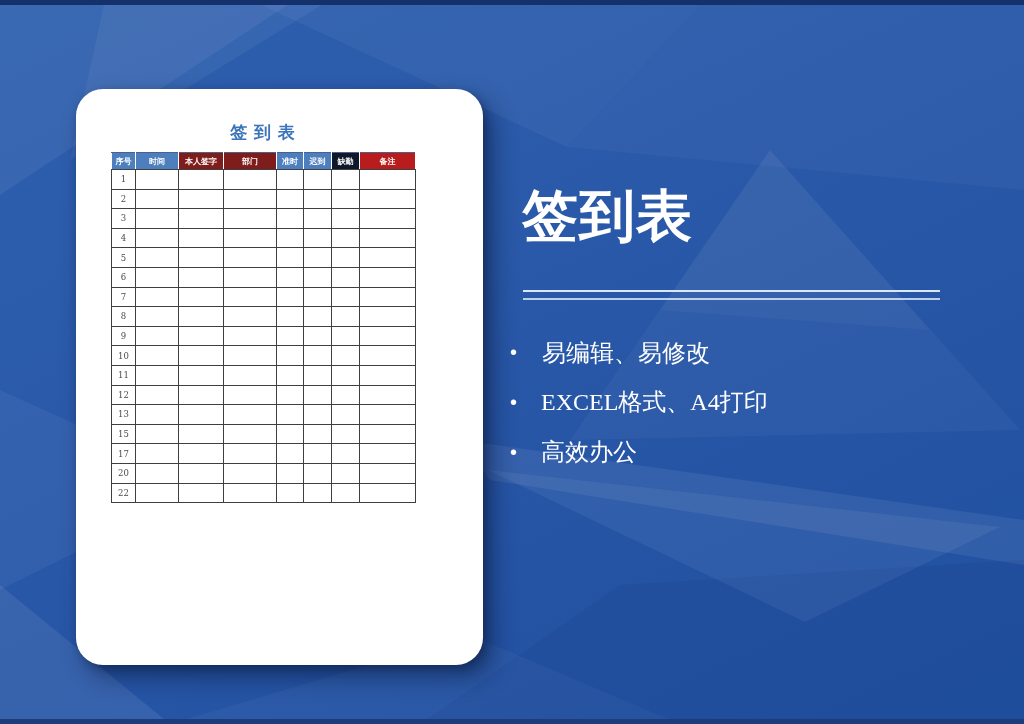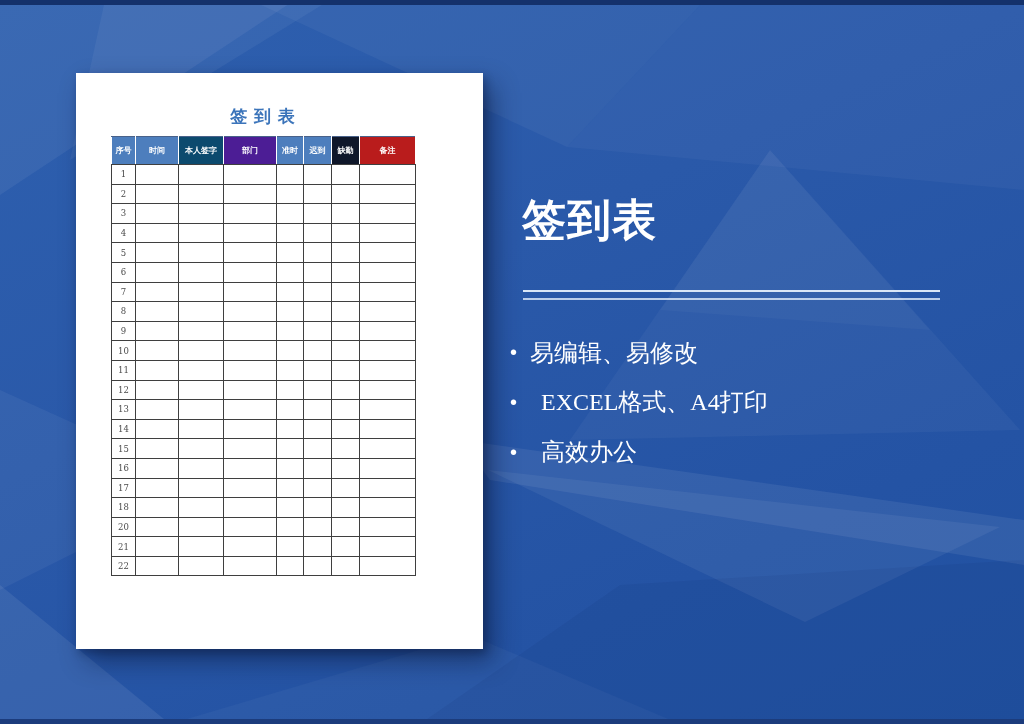--- a/index.html
+++ b/index.html
@@ -19,41 +19,41 @@
   .f9  { background:rgba(255,255,255,0.05); clip-path:polygon(0 390px,210px 485px,0 590px); }
   .f10 { background:rgba(255,255,255,0.08); clip-path:polygon(0 585px,170px 724px,0 724px); }
   .f11 { background:rgba(255,255,255,0.035);clip-path:polygon(170px 724px,470px 635px,680px 724px); }
   .f12 { background:rgba(8,18,60,0.06);     clip-path:polygon(620px 585px,1024px 560px,1024px 724px,420px 724px); }
 
   .strip { position:absolute; left:0; width:1024px; }
   .strip-top { top:0; height:5px; }
   .strip-bottom { bottom:0; height:5px; }
 
   
-  .page { position:absolute; left:76px; top:73px; width:407px; height:576px; background:#ffffff;
-          box-shadow:10px 12px 24px rgba(6,16,45,0.45), 3px 4px 8px rgba(6,16,45,0.30); }
+  .page { position:absolute; left:76px; top:89px; width:407px; height:576px; background:#ffffff;
+          box-shadow:10px 12px 24px rgba(6,16,45,0.45), 3px 4px 8px rgba(6,16,45,0.30);border-radius:27px; }
   .page-title { position:absolute; left:35px; top:32px; width:304px; text-align:center;
                 font-size:17px; font-weight:bold; letter-spacing:1px; }
   .signin-table { position:absolute; left:35px; top:63px; border-collapse:collapse; table-layout:fixed; width:304px; }
-  .signin-table th { height:28px; font-size:8px; font-weight:bold; text-align:center; vertical-align:middle;
+  .signin-table th { height:17px; font-size:8px; font-weight:bold; text-align:center; vertical-align:middle;
                      border:1px solid #ffffff; border-top-color:#49628a; border-bottom-color:#3f3f3f;
                      overflow:hidden; white-space:nowrap; padding:0; }
   .signin-table td { height:19.6px; border:1px solid #3f3f3f; padding:0;
                      font-family:"DejaVu Serif", serif; font-size:8.5px; color:#4a4a4a;
                      text-align:center; vertical-align:middle; }
 
   
-  .promo-title { position:absolute; left:522px; top:198px; font-size:44px; line-height:1.0;
+  .promo-title { position:absolute; left:522px; top:188px; font-size:56px; line-height:1.0;
                  font-weight:800; color:#ffffff; letter-spacing:1px; }
   .divider { position:absolute; left:523px; top:290px; width:417px; height:10px;
              border-top:2px solid rgba(228,239,252,0.95); border-bottom:2px solid rgba(228,239,252,0.78); }
   .features { position:absolute; left:510px; top:338px; display:flex; flex-direction:column; gap:21px; }
   .bullet-item { display:flex; align-items:center; color:#ffffff; font-size:24px; line-height:29px; }
   .bullet-item .dot { width:16px; font-size:20px; }
-  .bullet-item .label { margin-left:4px; }
+  .bullet-item .label { margin-left:16px; }
   .bullet-item:nth-child(n+2) .label { margin-left:15px;font-family:Liberation Serif, serif; }
 </style>
 </head>
 <body>
 
 <div class="stage">
   <div class="facet f1"></div>
   <div class="facet f2"></div>
   <div class="facet f3"></div>
   <div class="facet f4"></div>
@@ -79,22 +79,22 @@
           <col style="width:53px">
         <col style="width:27px">
           <col style="width:28px">
           <col style="width:28px">
           <col style="width:56px">
       </colgroup>
       <thead>
           <tr>
             <th style="background: rgb(77, 126, 189); color: rgb(255, 255, 255);">序号</th>
             <th style="background: rgb(77, 126, 189); color: rgb(255, 255, 255);">时间</th>
-            <th style="background: #0c4a6e; color: rgb(255, 255, 255); margin-left: 8px;">本人签字</th>
-            <th style="background: #4c1d95; color: rgb(255, 255, 255);">部门</th>
+            <th style="background: #7f1d1d; color: rgb(255, 255, 255); margin-left: 8px;">本人签字</th>
+            <th style="background: #7f1d1d; color: rgb(255, 255, 255);">部门</th>
             <th style="background: rgb(77, 126, 189); color: rgb(255, 255, 255); margin-top: 12px;">准时</th>
             <th style="background: rgb(77, 126, 189); color: rgb(255, 255, 255);">迟到</th>
             <th style="background: #0f172a; color: rgb(255, 255, 255);">缺勤</th>
             <th style="background: #b91c1c; color: rgb(255, 255, 255);">备注</th>
           </tr>
         </thead>
       <tbody>
           <tr>
             <td>1</td>
             <td></td>
@@ -219,81 +219,41 @@
             <td>13</td>
             <td></td>
             <td></td>
             <td></td>
             <td></td>
             <td></td>
             <td></td>
             <td></td>
           </tr>
           <tr>
-            <td>14</td>
-            <td></td>
-            <td></td>
-            <td></td>
-            <td></td>
-            <td></td>
-            <td></td>
-            <td></td>
-          </tr>
-          <tr>
             <td>15</td>
             <td></td>
             <td></td>
             <td></td>
             <td></td>
             <td></td>
             <td></td>
             <td></td>
           </tr>
           <tr>
-            <td>16</td>
-            <td></td>
-            <td></td>
-            <td></td>
-            <td></td>
-            <td></td>
-            <td></td>
-            <td></td>
-          </tr>
-          <tr>
             <td>17</td>
             <td></td>
             <td></td>
             <td></td>
             <td></td>
             <td></td>
             <td></td>
             <td></td>
           </tr>
           <tr>
-            <td>18</td>
-            <td></td>
-            <td></td>
-            <td></td>
-            <td></td>
-            <td></td>
-            <td></td>
-            <td></td>
-          </tr>
-          <tr>
             <td>20</td>
-            <td></td>
-            <td></td>
-            <td></td>
-            <td></td>
-            <td></td>
-            <td></td>
-            <td></td>
-          </tr>
-          <tr>
-            <td>21</td>
             <td></td>
             <td></td>
             <td></td>
             <td></td>
             <td></td>
             <td></td>
             <td></td>
           </tr>
           <tr>
             <td>22</td>

